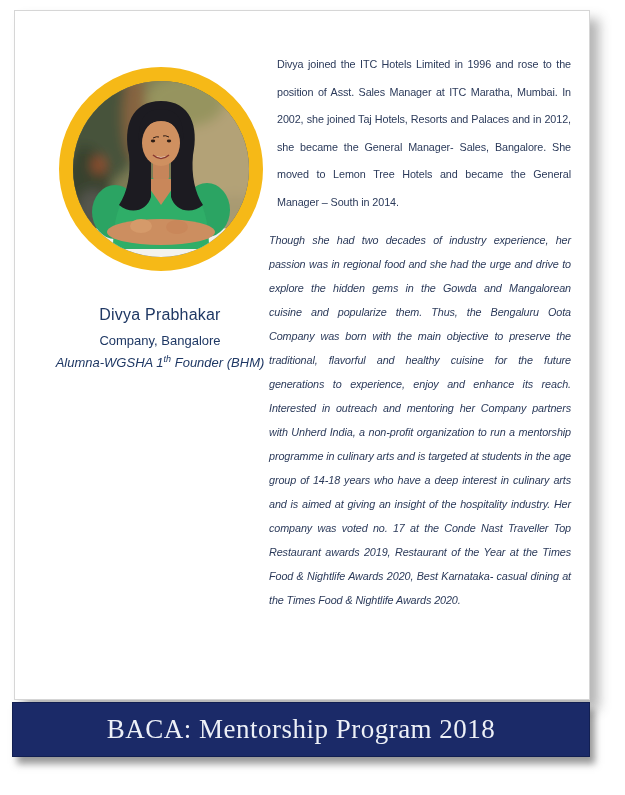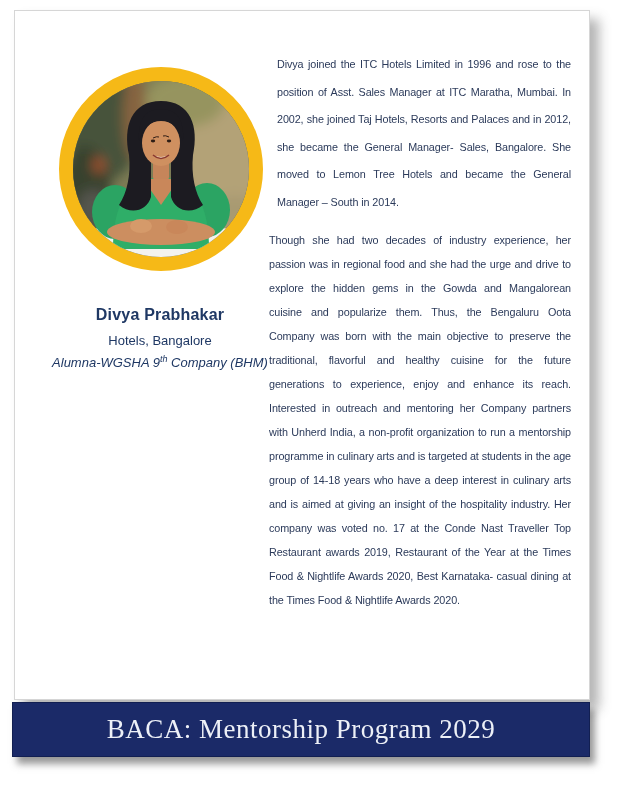--- a/index.html
+++ b/index.html
@@ -15,32 +15,32 @@
   }
   
   .photo-ring{
     position:absolute;left:44px;top:56px;width:176px;height:176px;
     border:14px solid #f6b917;border-radius:50%;overflow:hidden;background:#7d7c55;
   }
   .photo-ring svg{display:block;width:176px;height:176px;}
   .name-block{
     position:absolute;left:2px;top:295px;width:286px;text-align:center;color:#1f3864;
   }
-  .profile-name{font-size:16px;font-weight:bold;margin:0 0 8px 0;letter-spacing:.2px;}
+  .profile-name{font-size:16px;font-weight:normal;margin:0 0 8px 0;letter-spacing:.2px;}
   .profile-title{font-size:13px;line-height:18px;margin:0;}
   .profile-alumna{font-size:13px;line-height:18px;font-style:italic;margin:0;}
   .profile-alumna sup{font-size:9px;margin-top:48px;}
   
   .bio{
     position:absolute;left:254px;top:40px;width:302px;
     color:#2b3a5a;text-align:justify;
   }
   .bio p{font-size:10.8px;letter-spacing:-0.1px;margin:0;}
   .bio .p1{line-height:27.5px;margin-bottom:12px;margin-left:8px;}
-  .bio .p2{line-height:24px;}
+  .bio .p2{line-height:24px;font-style:italic;}
   
   .banner{
     position:absolute;left:12px;top:702px;width:578px;height:55px;
     background:#1b2a68;border:1px solid #121f52;box-sizing:border-box;
     box-shadow:5px 7px 7px rgba(70,70,70,0.55);
     display:flex;align-items:center;justify-content:center;
   }
   .banner-text{
     font-family:"Liberation Serif","DejaVu Serif",serif;
     font-size:27px;color:#edf0f7;letter-spacing:.5px;
@@ -95,27 +95,27 @@
         <ellipse cx="96" cy="60" rx="2.2" ry="1.4" fill="#2e1d15"></ellipse>
         <path d="M80,57 q4,-2 6,-1" stroke="#2e1d15" stroke-width="1" fill="none"></path>
         <path d="M96,56 q-4,-2 -6,-1" stroke="#2e1d15" stroke-width="1" fill="none"></path>
         <path d="M80,74 Q88,80 96,74 Q88,78 80,74 Z" fill="#f2e7df"></path>
         <path d="M80,74 Q88,81 96,74" stroke="#8a3a30" stroke-width="1.6" fill="none"></path>
       </svg>
     </div>
 
     <div class="name-block">
       <p class="profile-name">Divya Prabhakar</p>
-      <p class="profile-title">Hotels, Bangalore</p>
-      <p class="profile-alumna"><span>Alumna-WGSHA 9</span><sup>th</sup><span> Company (BHM)</span></p>
+      <p class="profile-title">Company, Bangalore</p>
+      <p class="profile-alumna"><span>Alumna-WGSHA 1</span><sup>th</sup><span> Founder (BHM)</span></p>
     </div>
 
     <div class="bio">
       <p class="p1">Divya joined the ITC Hotels Limited in 1996 and rose to the position of Asst. Sales Manager at ITC Maratha, Mumbai. In 2002, she joined Taj Hotels, Resorts and Palaces and in 2012, she became the General Manager- Sales, Bangalore. She moved to Lemon Tree Hotels and became  the General Manager – South in 2014.</p>
       <p class="p2">Though she had  two decades of industry experience,  her passion was in regional food and she had the urge and drive to explore the hidden gems in the Gowda and Mangalorean cuisine and popularize them. Thus, the Bengaluru Oota Company was born with the main objective to preserve the traditional, flavorful and healthy cuisine for the future generations to experience, enjoy and enhance its reach. Interested in outreach and mentoring her Company partners with Unherd India, a non-profit organization to run a mentorship programme in culinary arts and is targeted at students in the age group of 14-18 years who have a deep interest in culinary arts and is aimed at giving an insight of the hospitality industry. Her company was voted no. 17 at the Conde Nast Traveller Top Restaurant awards 2019, Restaurant of the Year at the Times Food &amp; Nightlife Awards 2020, Best Karnataka- casual dining at the Times Food &amp; Nightlife Awards 2020.</p>
     </div>
 
   </div>
 
   <div class="banner">
-    <span class="banner-text">BACA: Mentorship Program 2029</span>
+    <span class="banner-text">BACA: Mentorship Program 2018</span>
   </div>
 </div>
 
 </body></html>

